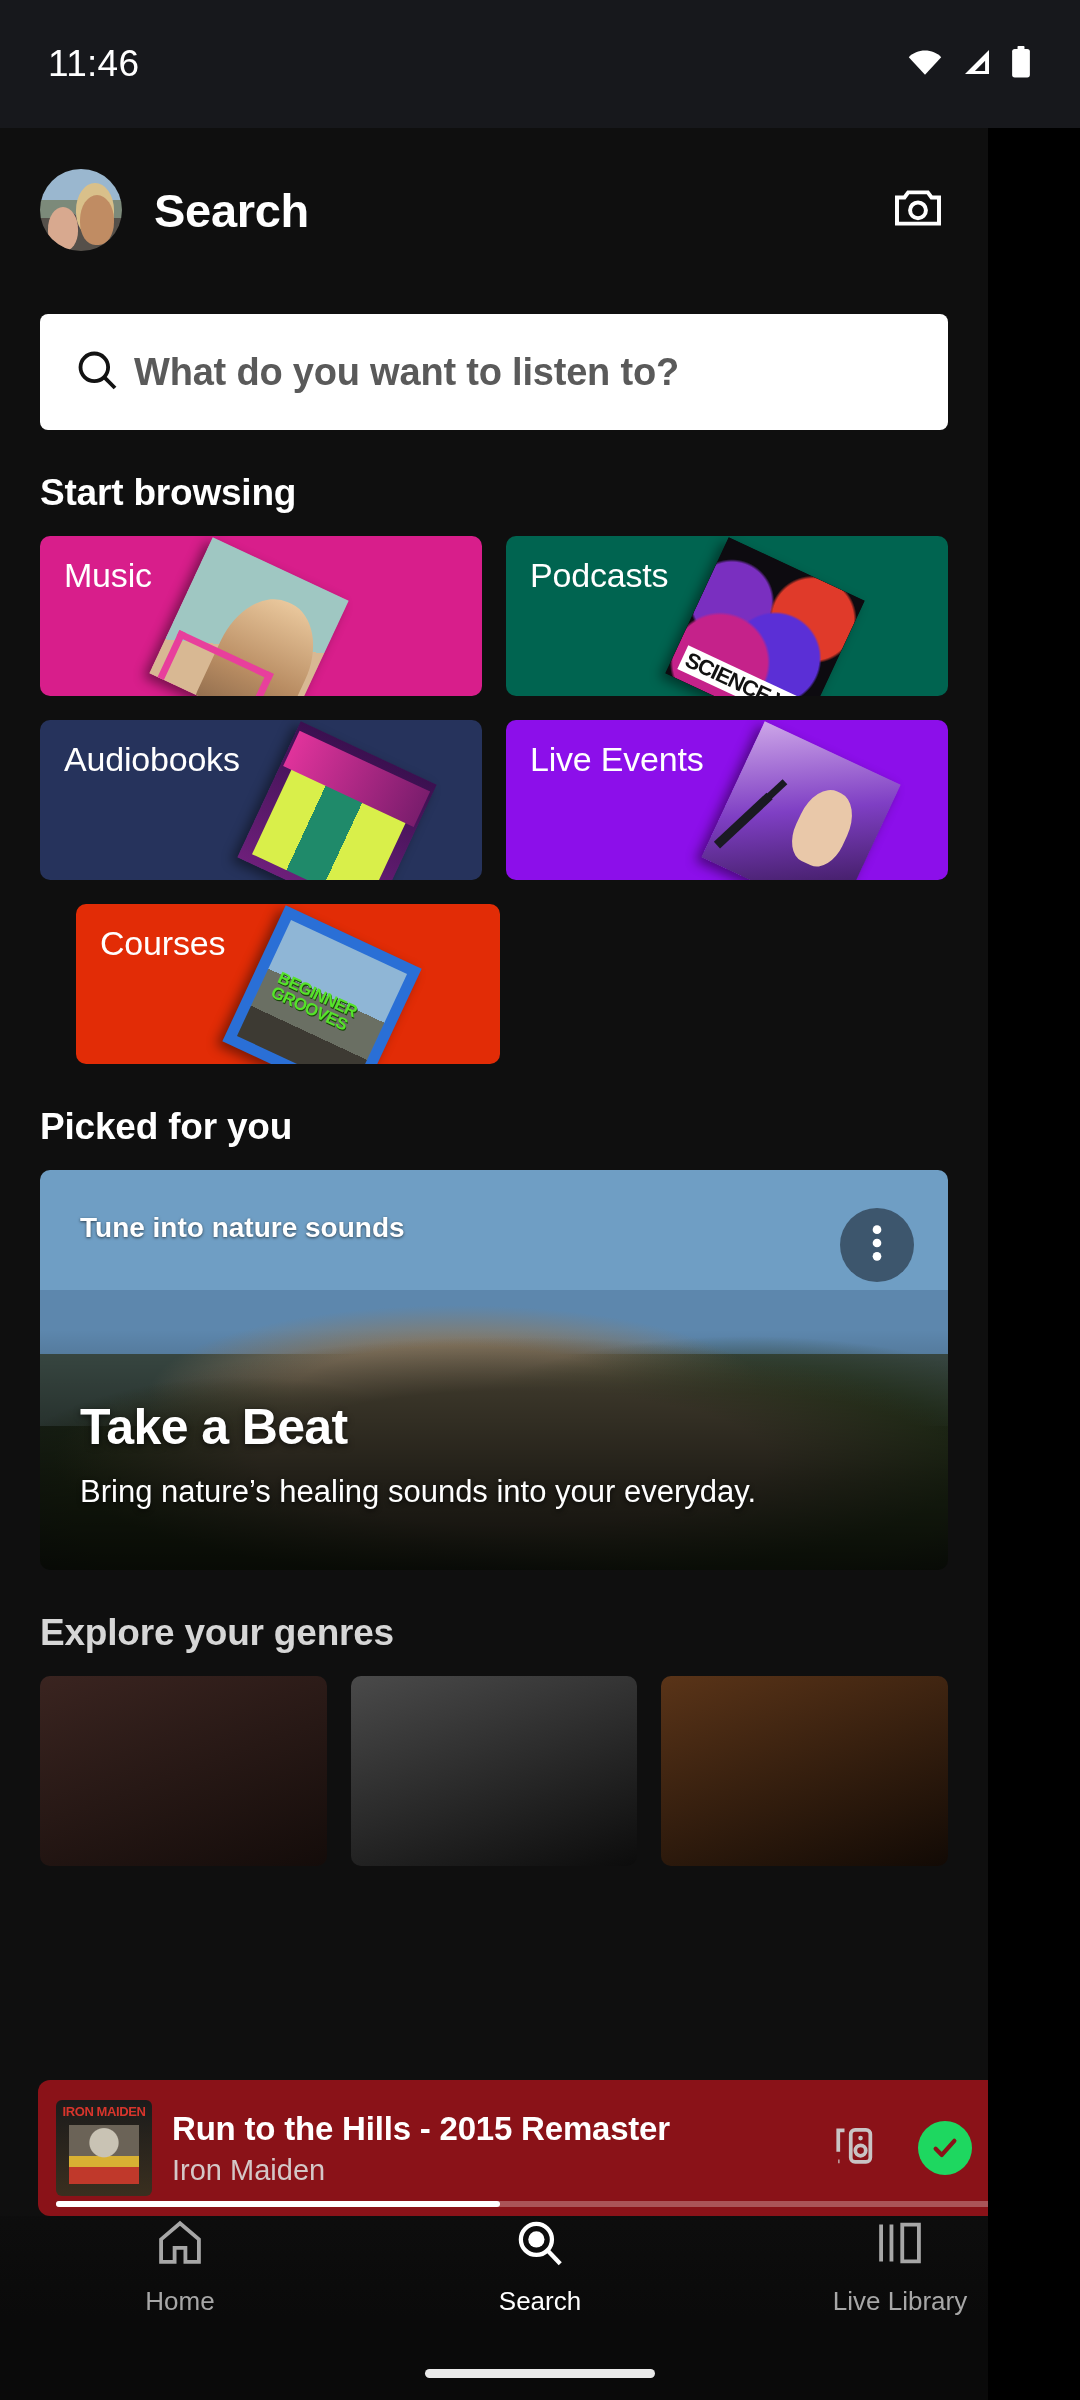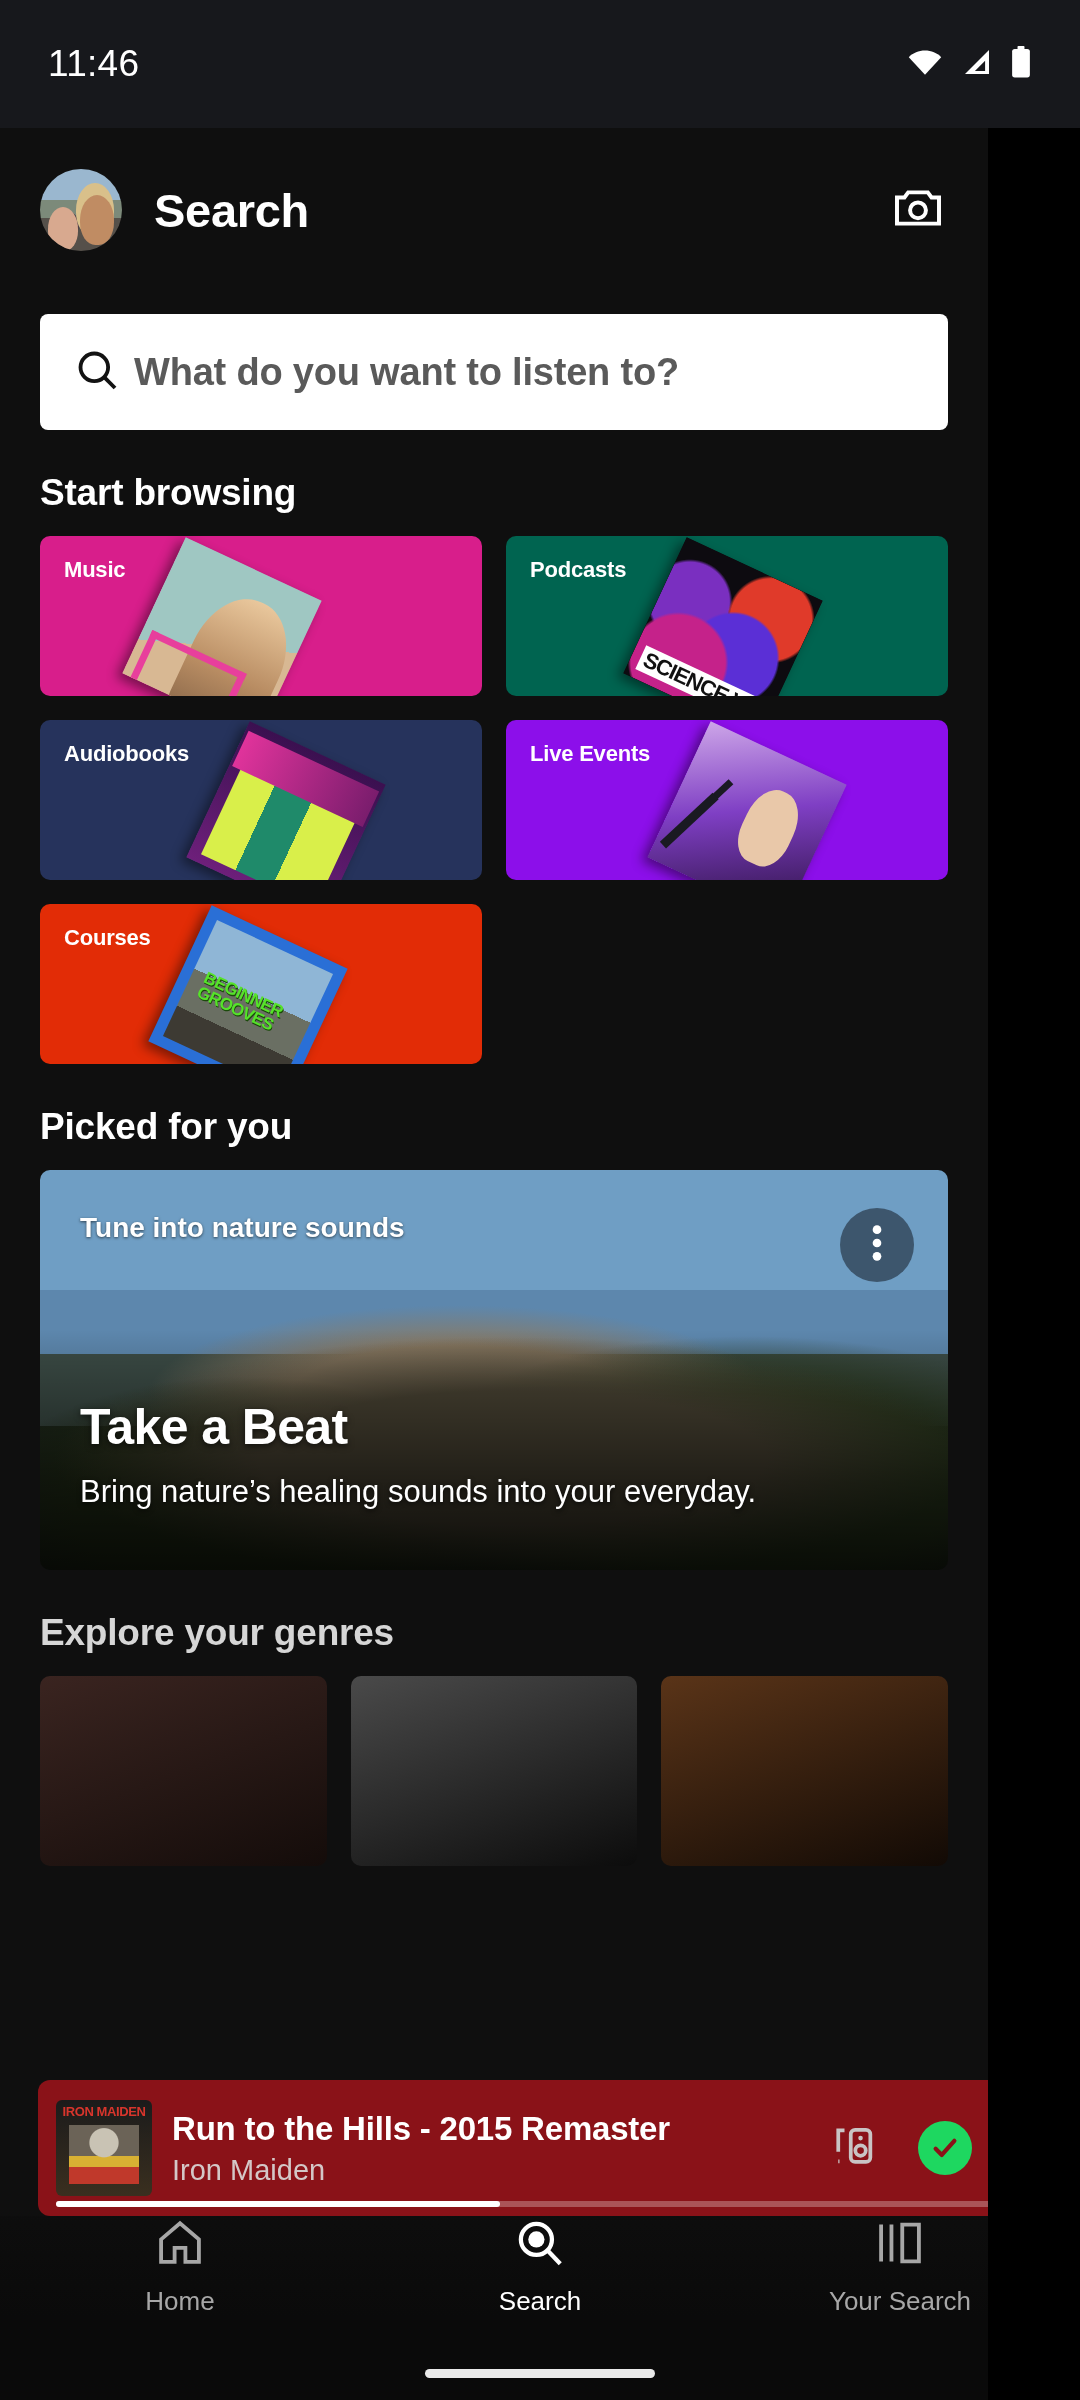--- a/index.html
+++ b/index.html
@@ -59,21 +59,21 @@
   .sec-title{ font-size:37px; font-weight:700; margin:42px 0 22px 40px; letter-spacing:-.2px;}
   .sec-title.dim{ color:#d6d6d6; }
 
   
   .browse-grid{ padding:0 40px; display:grid; grid-template-columns:1fr 1fr; gap:24px 24px; }
   .cat-card{
     position:relative; height:160px; border-radius:10px; overflow:hidden;
     display:flex; align-items:flex-start;
   }
   .cat-label{
-    position:relative; z-index:3; font-size:22px; font-weight:700; color:#fff;
+    position:relative; z-index:3; font-size:34px; font-weight:400; color:#fff;
     padding:22px 0 0 24px; max-width:62%; line-height:1.05; letter-spacing:-.2px;
   }
   .cat-thumb{
     position:absolute; right:-22px; top:26px; width:150px; height:150px;
     transform:rotate(25deg); box-shadow:-4px 6px 12px rgba(0,0,0,.45);
     z-index:2; overflow:hidden;
   }
   
   .art-music{
     background:linear-gradient(160deg,#9fc7c2 0 55%,#d8b893 55% 100%);
@@ -139,21 +139,21 @@
     font-size:17px;font-weight:800;color:#56e32a;line-height:.95;letter-spacing:-.6px;
     text-shadow:1px 1px 0 #1a4a0a;
   }
 
   .c-music{ background:#d81e8b; }
   .c-pod{ background:#006450; }
   .c-audio{ background:#26335c; }
   .c-live{ background:#8c0fea; }
   .c-course{ background:#e22c06; }
 
-  .courses-row{ padding:0 40px; margin-top:24px; display:grid; grid-template-columns:1fr 1fr; gap:24px;}
+  .courses-row{ padding:0 40px; margin-top:24px; display:grid; grid-template-columns:1fr 1fr; gap:24px;margin-left:36px;}
 
   
   .picked-card{
     margin:0 40px; height:400px; border-radius:10px; overflow:hidden; position:relative;
     background:
       linear-gradient(180deg, rgba(0,0,0,0) 40%, rgba(0,0,0,.55) 78%, rgba(0,0,0,.78) 100%),
       radial-gradient(ellipse 70% 42% at 52% 72%, #4a4434 0 40%, transparent 72%),
       radial-gradient(ellipse 52% 48% at 78% 78%, #2b3a1e 0 46%, transparent 76%),
       radial-gradient(ellipse 38% 44% at 22% 86%, #243018 0 48%, transparent 78%),
       radial-gradient(ellipse 46% 30% at 46% 56%, #8a7a63 0 40%, transparent 74%),
@@ -391,18 +391,18 @@
       </span>
       <span class="nav-label">Search</span>
     </div>
     <div class="nav-item">
       <span>
         <svg width="54" height="54" viewBox="0 0 24 24" fill="none" stroke="#a7a7a7" stroke-width="1.7">
           <path d="M3.6 3.8v16.4M8.2 3.8v16.4"></path>
             <path d="M13 3.8h7.4v16.4H13z"></path>
         </svg>
       </span>
-      <span class="nav-label">Your Search</span>
+      <span class="nav-label">Live Library</span>
     </div>
     <div class="home-bar"></div>
   </div>
 
 </div>
 
 </body></html>

